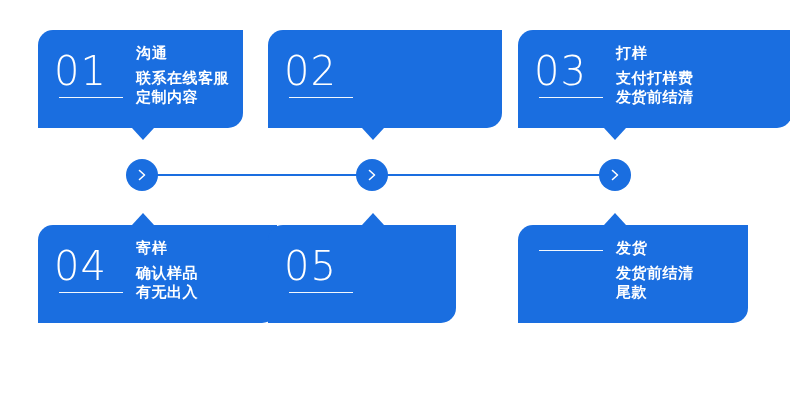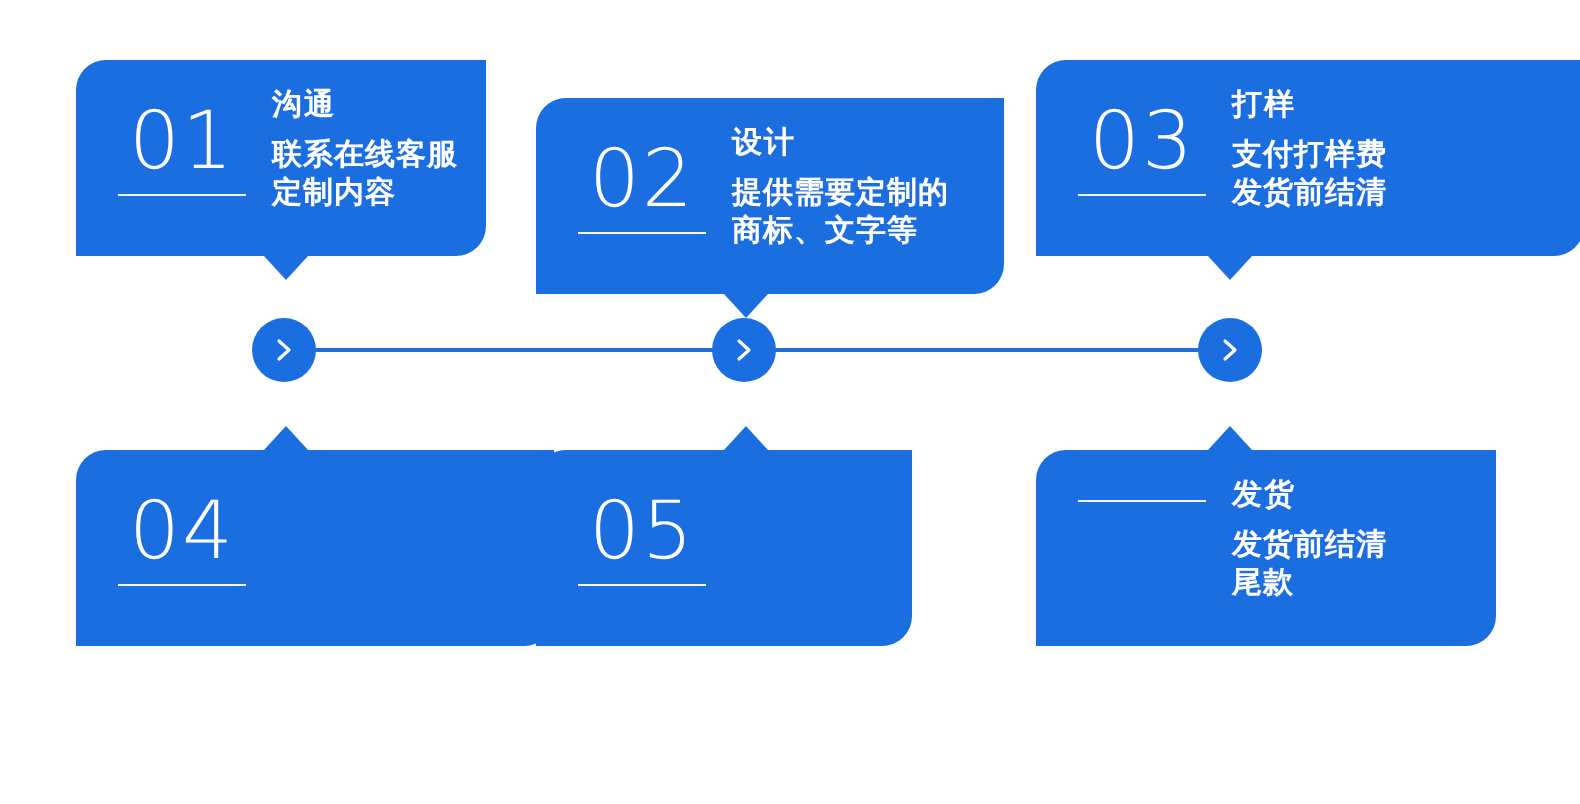--- a/index.html
+++ b/index.html
@@ -51,21 +51,20 @@
     top: -12px;
     border-bottom: 12px solid #1a6ee0;
   }
 
   
   .numwrap {
     position: absolute;
     left: 16px;
     top: 20px;
     width: 74px;
-    text-align: center;
   }
   .num {
     font-family: "DejaVu Sans", "Liberation Sans", sans-serif;
     font-size: 40px;
     line-height: 42px;
     font-weight: 300;
     color: #ffffff;
     letter-spacing: 1px;
     display: block;
   }
@@ -148,32 +147,25 @@
     </div>
     <div class="textwrap">
       <div class="ctitle">沟通</div>
       <div class="cdesc">
         <span>联系在线客服</span>
         <span>定制内容</span>
       </div>
     </div>
   </div>
 
-  <div class="card row1" style="left:268px; top:30px; width:234px;margin-top:19px;">
+  <div class="card row1" style="left:268px; top:30px; width:234px;">
     <div class="notch down" style="left:94px;"></div>
     <div class="numwrap">
       <span class="num">02</span>
       <div class="numrule"></div>
-    </div>
-    <div class="textwrap">
-      <div class="ctitle">设计</div>
-      <div class="cdesc">
-        <span>提供需要定制的</span>
-        <span>商标、文字等</span>
-      </div>
     </div>
   </div>
 
   <div class="card row1" style="left:518px; top:30px; width:274px;">
     <div class="notch down" style="left:86px;"></div>
     <div class="numwrap">
       <span class="num">03</span>
       <div class="numrule"></div>
     </div>
     <div class="textwrap">
@@ -206,20 +198,27 @@
       </svg>
     </div>
   </div>
 
   <div class="card row2" style="left:38px; top:225px; width:239px;">
     <div class="notch up" style="left:94px;"></div>
     <div class="numwrap">
       <span class="num">04</span>
       <div class="numrule"></div>
     </div>
+    <div class="textwrap">
+      <div class="ctitle">寄样</div>
+      <div class="cdesc">
+        <span>确认样品</span>
+        <span>有无出入</span>
+      </div>
+    </div>
   </div>
 
   <div class="card row2" style="left:268px; top:225px; width:188px;">
     <div class="notch up" style="left:94px;"></div>
     <div class="numwrap">
       <span class="num">05</span>
       <div class="numrule"></div>
     </div>
   </div>
 

